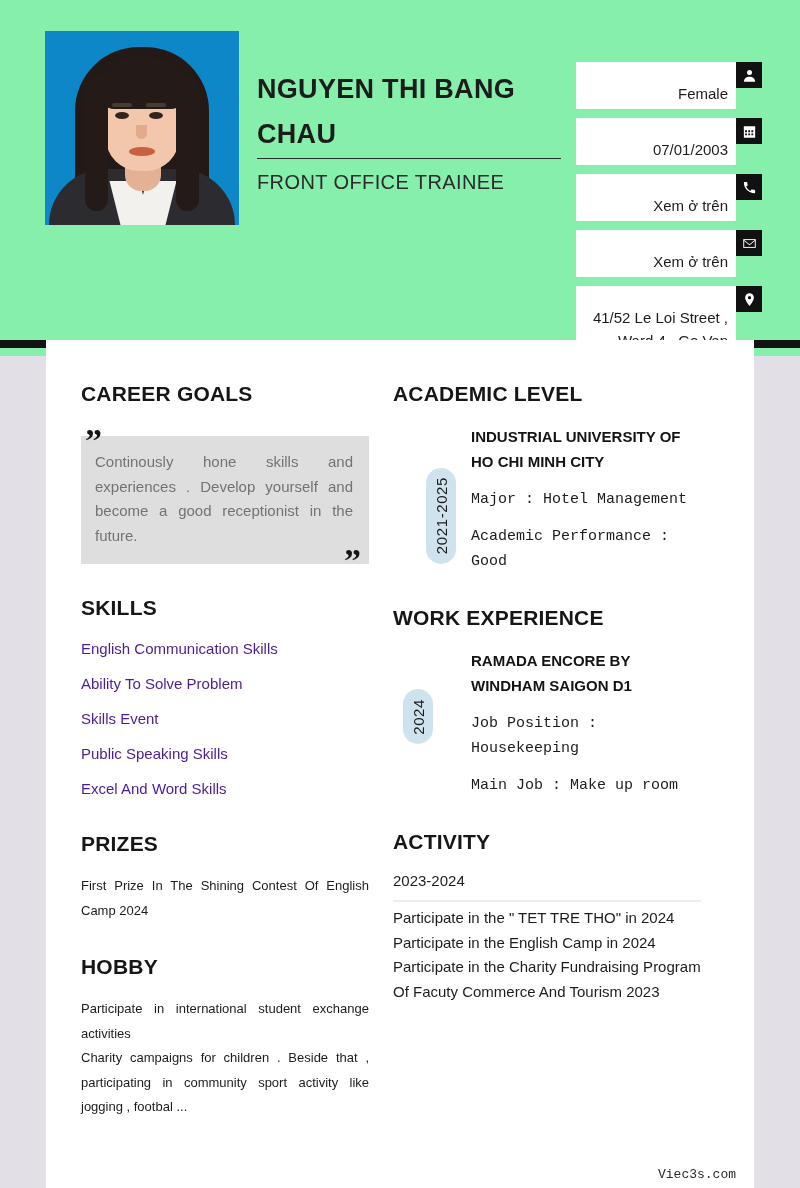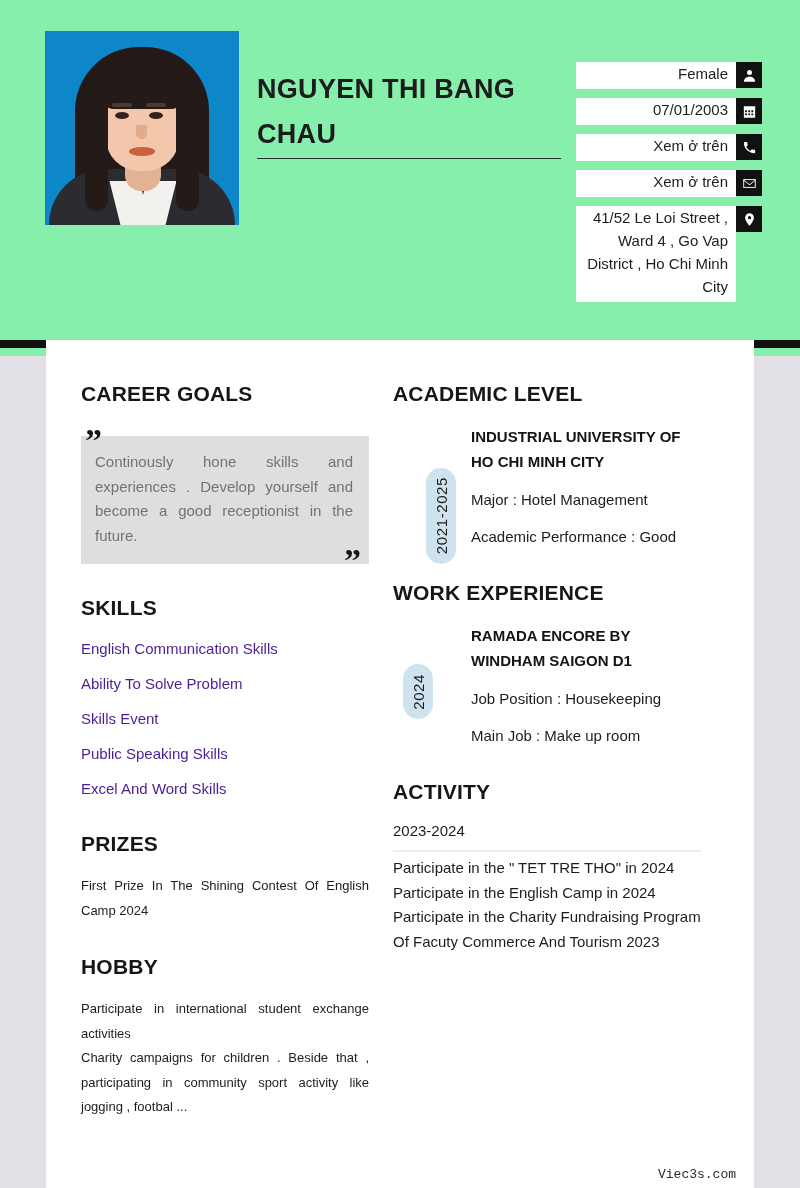--- a/index.html
+++ b/index.html
@@ -83,21 +83,21 @@
     position: absolute; left: 257px; top: 171px;
     font-size: 20px; color: #2b2b2b; letter-spacing: .4px;
   }
 
   
   .contact { position: absolute; left: 576px; top: 62px; width: 186px; }
   .c-row { display: flex; align-items: stretch; margin-bottom: 9px; }
   .c-val {
     flex: 1; background: #ffffff; color: #1d1d1d;
     font-size: 15px; line-height: 23px; text-align: right;
-    padding: 0 8px 4px 6px;
+    padding: 20px 8px 4px 6px;
   }
   .c-ico {
     width: 26px; min-height: 26px; background: #111111;
     display: flex; align-items: center; justify-content: center;
     flex: 0 0 26px; align-self: flex-start;
   }
   .c-ico svg { width: 15px; height: 15px; fill: #ffffff; }
 
   
   .edge-l, .edge-r {
@@ -150,21 +150,21 @@
     writing-mode: vertical-rl; transform: rotate(180deg);
     font-size: 15px; color: #1b1b1b; letter-spacing: .6px; white-space: nowrap;
   }
   .pill-tall  { left: 33px; top: 44px; width: 30px; height: 96px; }
   .pill-short { left: 10px; top: 41px; width: 30px; height: 55px; }
   .entry-title {
     font-size: 15px; font-weight: bold; color: #141414; line-height: 25px;
     margin-bottom: 13px;
   }
   .entry-line {
-    font-size: 15px; color: #1d1d1d; line-height: 25px; margin-bottom: 12px;
+    font-size: 15px; color: #1d1d1d; line-height: 25px; margin-bottom: 12px; font-family: Liberation Mono, monospace;
   }
 
   .act-year { font-size: 15px; color: #1d1d1d; margin-bottom: 11px; }
   .act-divider { border-top: 2px solid #ededed; margin-bottom: 4px; }
   .act-item { font-size: 15px; color: #1d1d1d; line-height: 24.5px; }
 
   .watermark {
     position: absolute; right: 18px; bottom: 6px;
     font-family: "Liberation Mono", monospace; font-size: 13px; color: #2b2b2b;
   }
@@ -189,20 +189,21 @@
       <div class="p-brow-l"></div>
       <div class="p-brow-r"></div>
       <div class="p-eye-l"></div>
       <div class="p-eye-r"></div>
       <div class="p-nose"></div>
       <div class="p-mouth"></div>
     </div>
 
     <div class="name">NGUYEN THI BANG CHAU</div>
     <div class="name-rule"></div>
+    <div class="job-title">FRONT OFFICE TRAINEE</div>
 
     <div class="contact">
 
       <div class="c-row">
         <div class="c-val">Female</div>
         <div class="c-ico">
           <svg viewBox="0 0 24 24">
               <circle cx="12" cy="7" r="4"></circle>
               <path d="M3 22c0-5 4-8 9-8s9 3 9 8z"></path>
             </svg>

